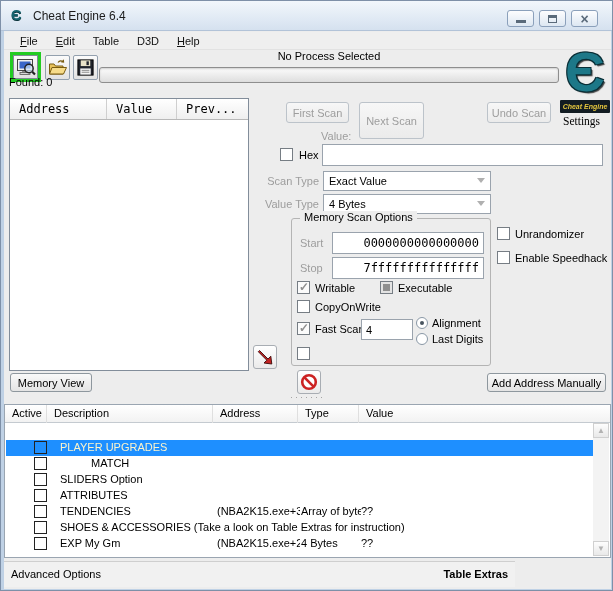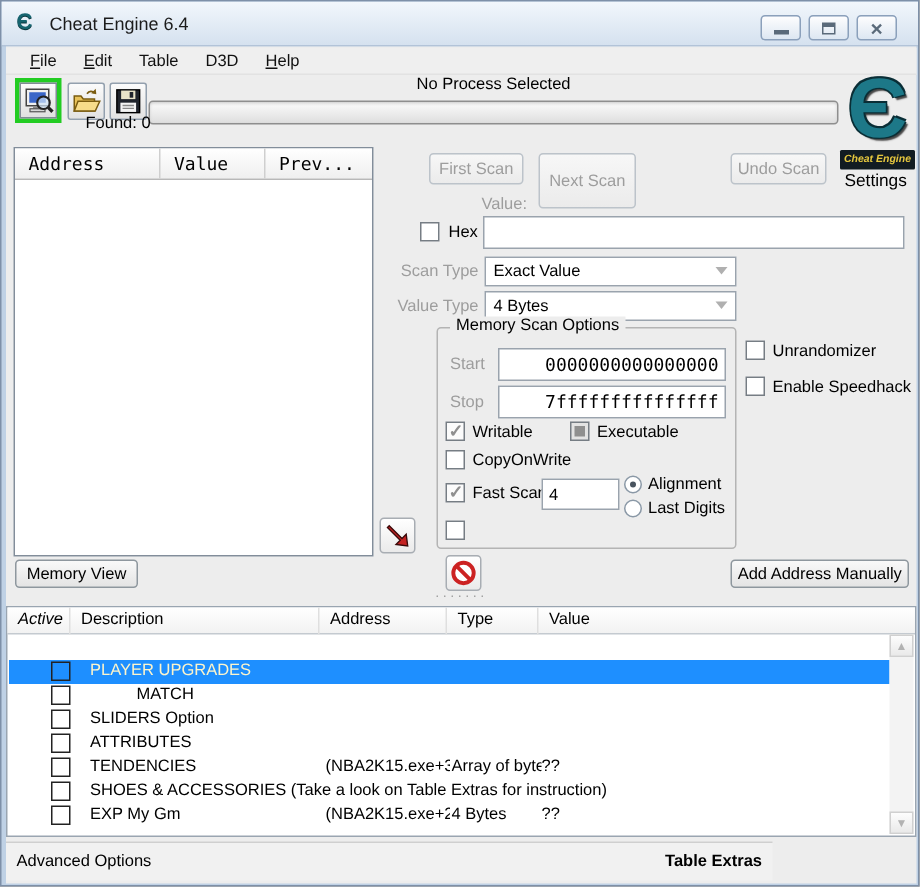--- a/index.html
+++ b/index.html
@@ -47,23 +47,23 @@
               border:1px solid #8e8e8e; border-radius:3px;
               background:linear-gradient(#fcfcfc,#dedede); box-shadow:inset 0 1px 2px #cfcfcf; }
 
   
   .logo { position:absolute; left:556px; top:42px; width:56px; height:58px; text-align:center; }
   .logo-glyph { font-size:56px; line-height:58px; font-weight:bold; color:#1d7888;
     text-shadow:1px 1px 0 #0a2e36,-1px -1px 0 #0a2e36,1px -1px 0 #0a2e36,-1px 1px 0 #0a2e36,2px 2px 1px #444; }
   .logo-badge { position:absolute; left:559px; top:99px; width:50px; height:13px;
                 background:#121c22; color:#e4c63e; font-size:7px; font-weight:bold; font-style:italic;
                 display:flex; align-items:center; justify-content:center; border-radius:1px; }
-  .settings-label { position:absolute; left:562px; top:114px; font-size:11.5px; color:#000; }
-
-  .found-label { position:absolute; left:8px; top:75px;margin-left:48px; }
+  .settings-label { position:absolute; left:562px; top:114px; font-size:11.5px; color:#000;font-family:Liberation Serif, serif; }
+
+  .found-label { position:absolute; left:8px; top:75px; }
 
   
   .found-list { position:absolute; left:8px; top:97px; width:240px; height:273px;
                 background:#fff; border:1px solid #828d9a; }
   .fl-header { position:absolute; left:0; top:0; right:0; height:21px;
                background:linear-gradient(#ffffff,#efefef); border-bottom:1px solid #b8b8b8;
                font-family:"DejaVu Sans Mono", monospace; font-size:12px; display:flex; }
   .fl-cell { padding:3px 0 0 9px; border-right:1px solid #cfcfcf; height:100%; }
 
   .side-btn { position:absolute; width:24px; height:24px; border:1px solid #a8adb3; border-radius:3px;
@@ -287,21 +287,21 @@
         <line x1="4.4" y1="4.4" x2="13.6" y2="13.6" stroke="#cc2222" stroke-width="2.6"></line>
       </svg>
     </span>
   </div>
   <div class="btn" style="left:486px; top:372px; width:119px; height:19px;">Add Address Manually</div>
 
   <div class="splitter">·······</div>
 
   <div class="atable">
     <div class="at-header">
-      <div class="at-hcell" style="left:0; width:42px;font-style:italic;">Active</div>
+      <div class="at-hcell" style="left:0; width:42px;">Active</div>
       <div class="at-hcell" style="left:42px; width:166px;">Description</div>
       <div class="at-hcell" style="left:208px; width:85px;">Address</div>
       <div class="at-hcell" style="left:293px; width:61px;">Type</div>
       <div class="at-hcell" style="left:354px; width:235px; border-right:none;">Value</div>
     </div>
 
     <div class="trow selected" style="top:35px;">
       <span class="rcb" style="left:28px;"></span>
       <span class="tcell tdesc" style="left:54px;">PLAYER UPGRADES</span>
     </div>

